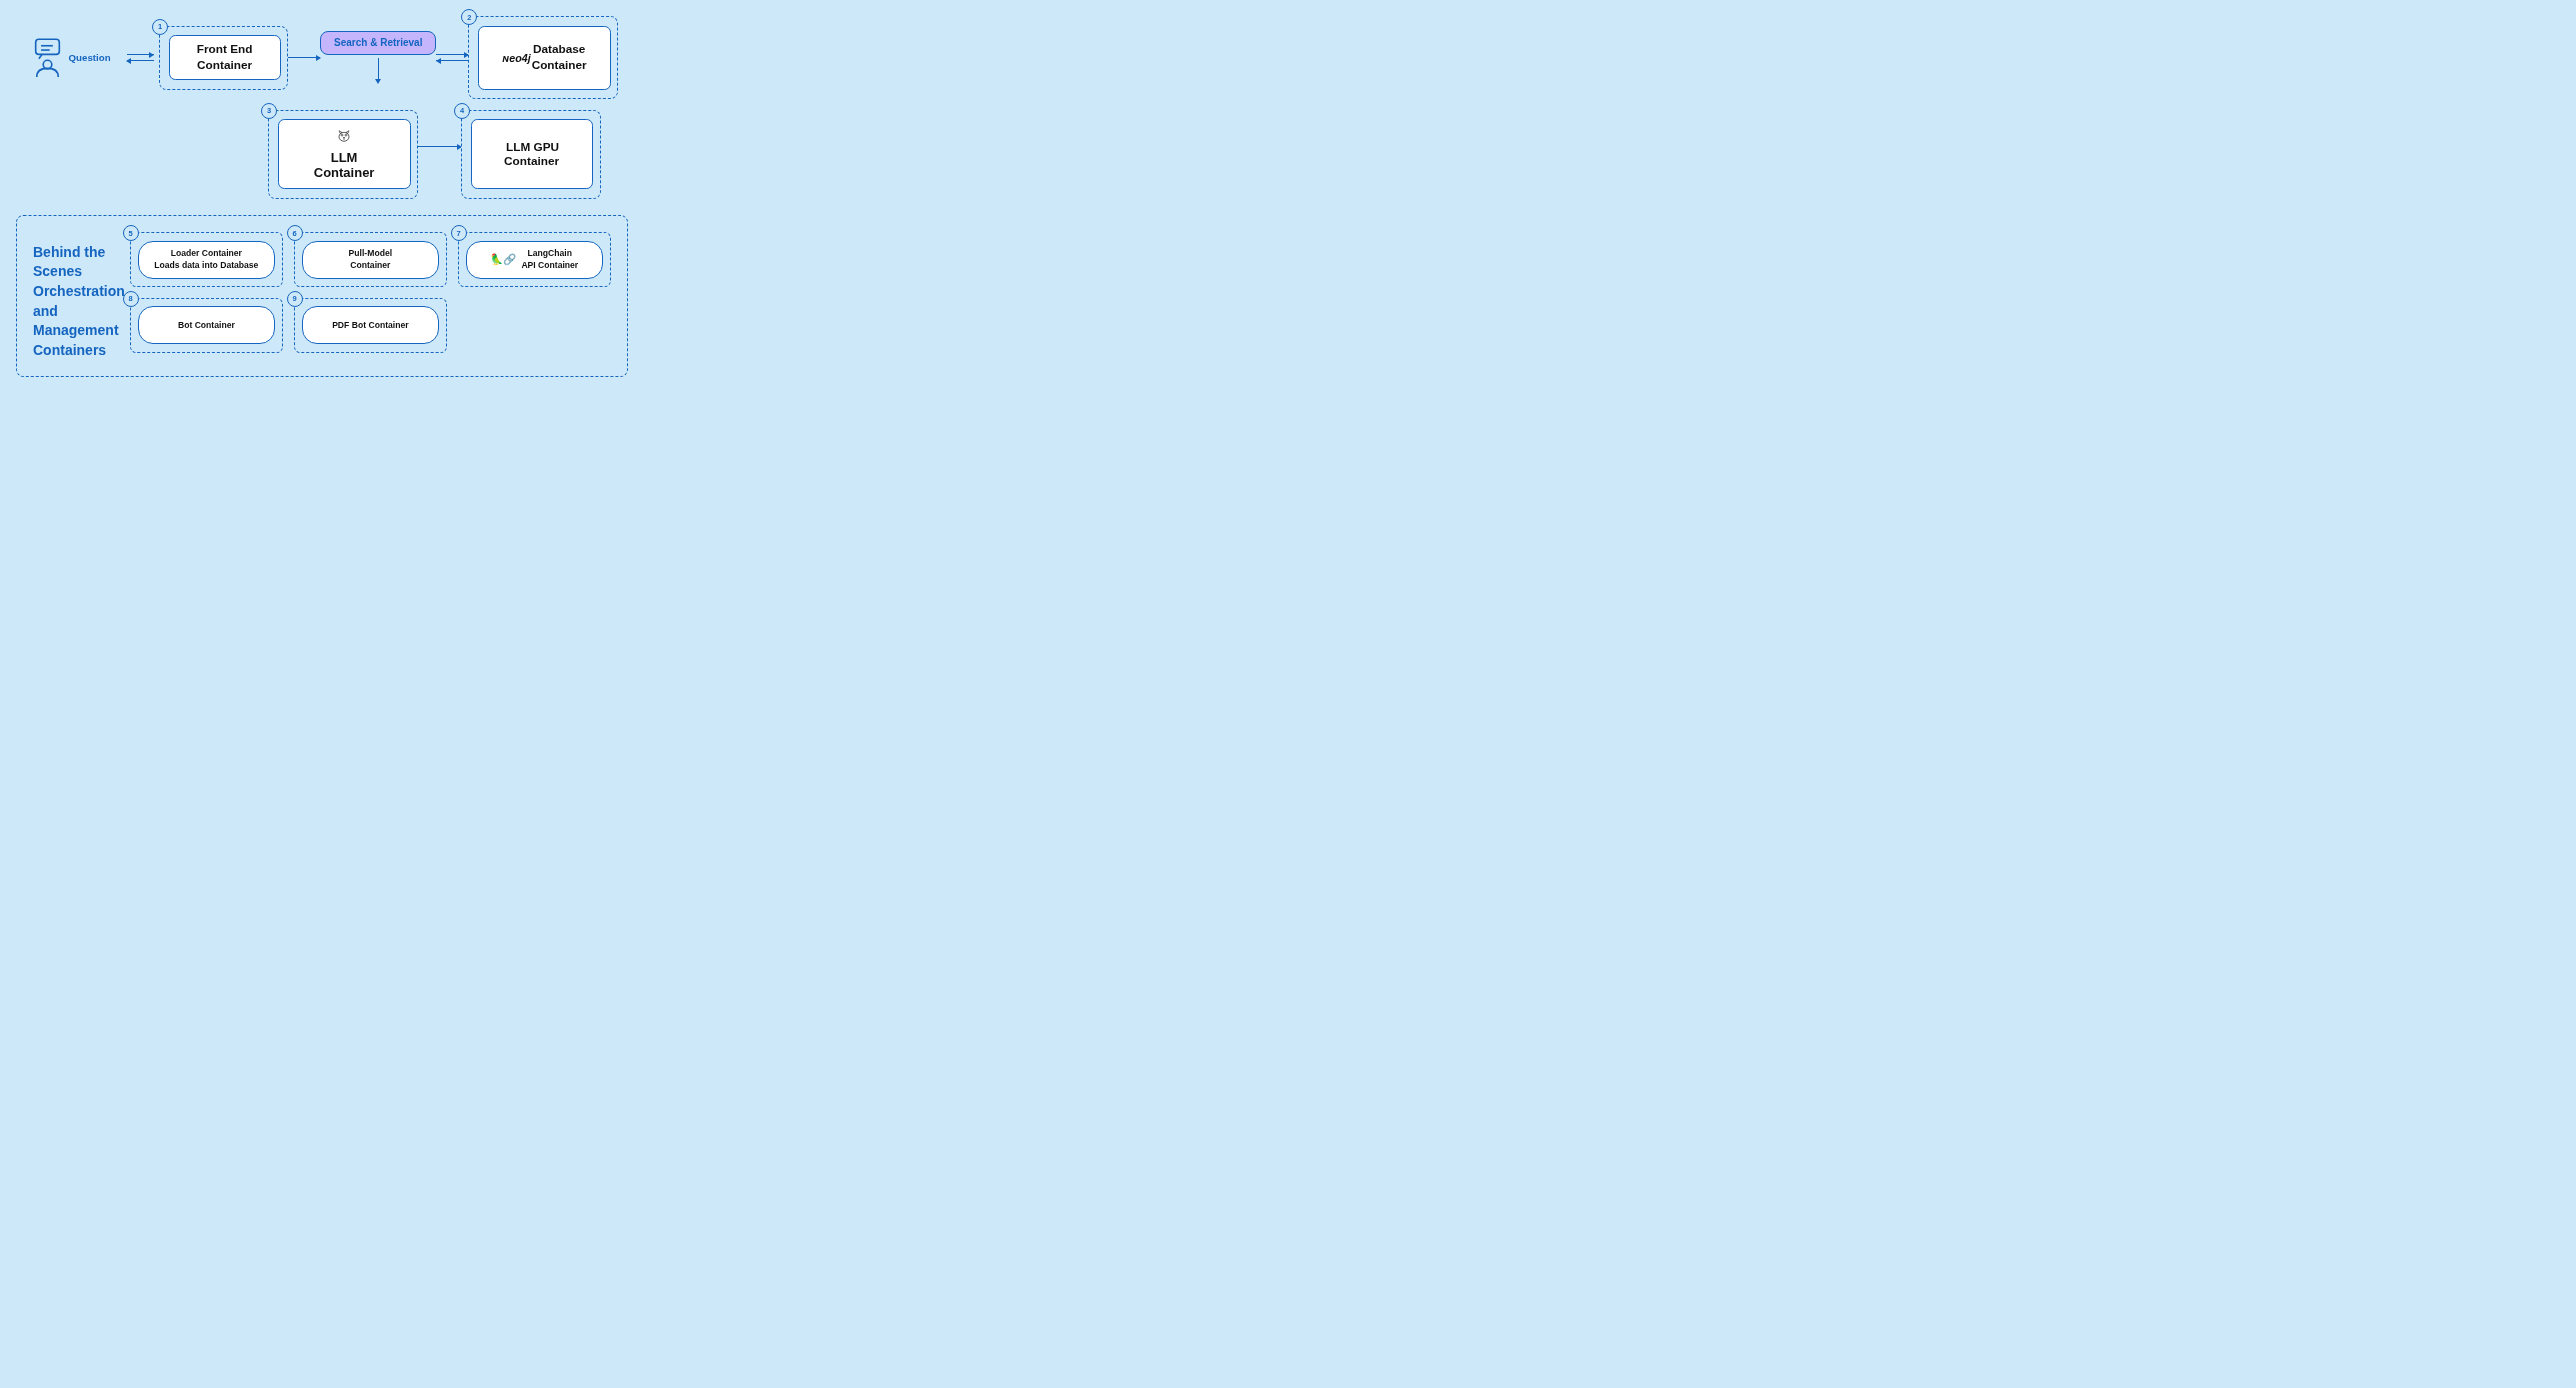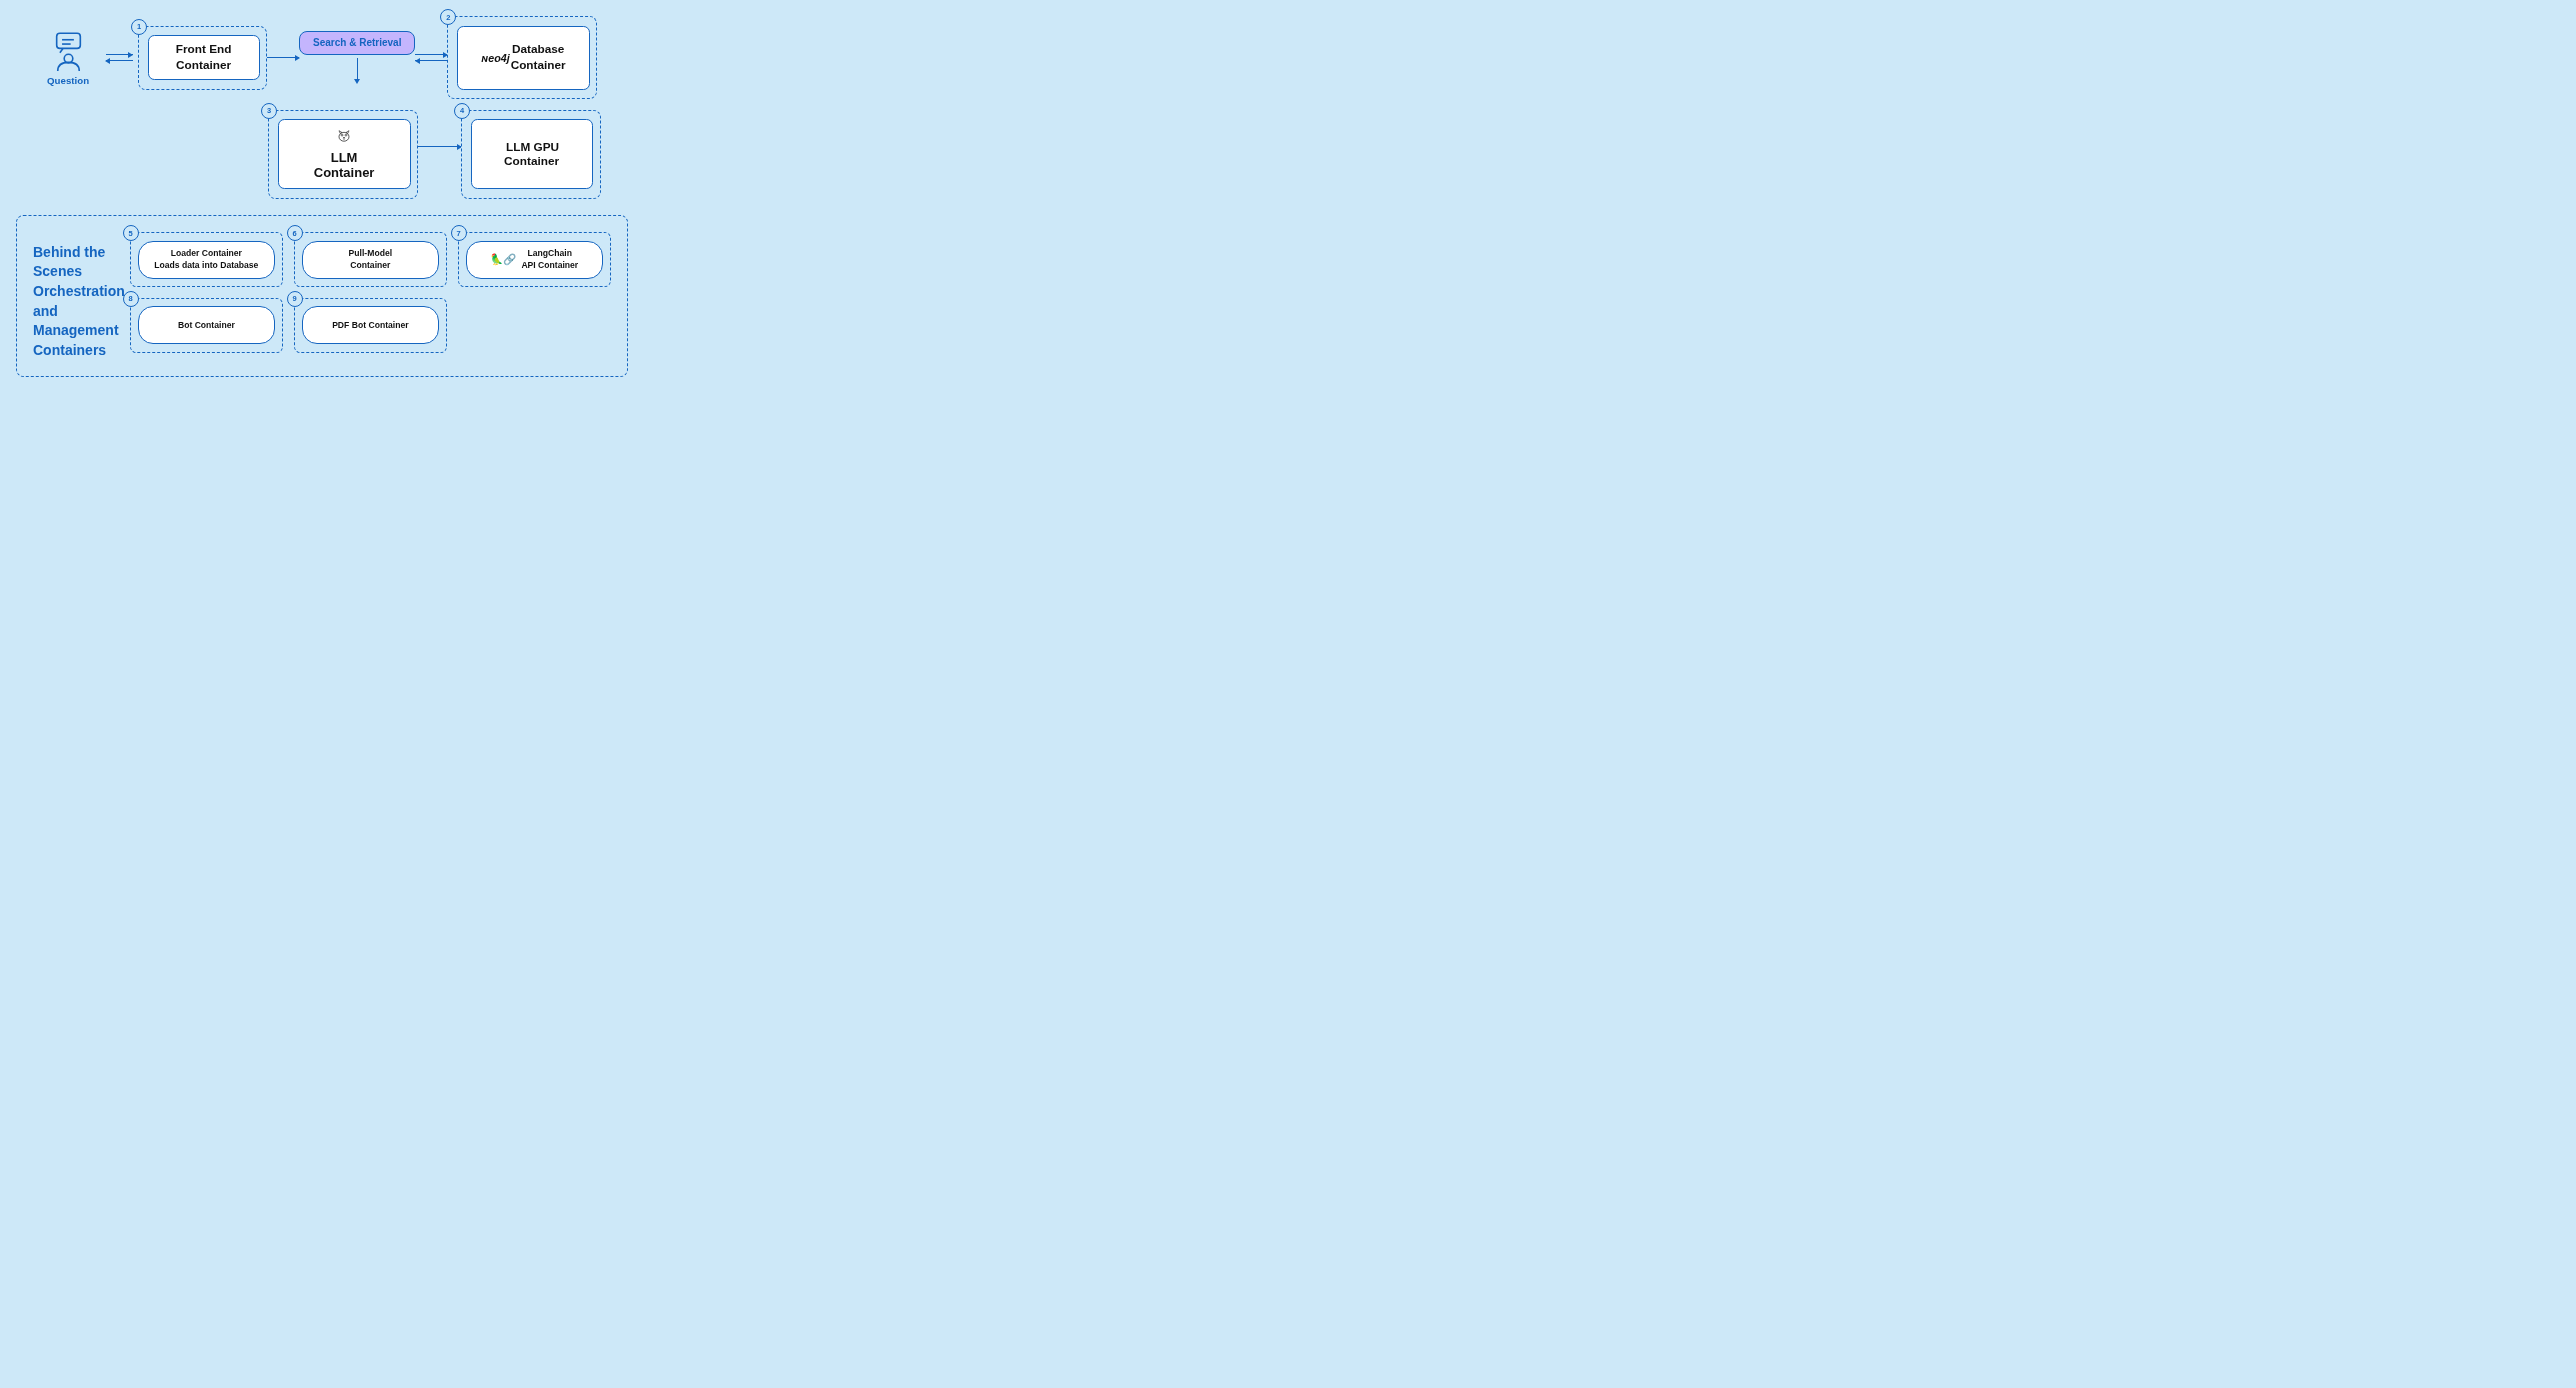--- a/index.html
+++ b/index.html
@@ -16,21 +16,20 @@
     }
 
     .diagram {
       width: 100%;
       position: relative;
     }
 
     
     .question-area {
       display: flex;
-      flex-direction: column;
       align-items: center;
       margin-right: 10.7px;
     }
 
     .question-icon {
       width: 43px;
       height: 43px;
       margin-bottom: 3.2px;
     }
 

